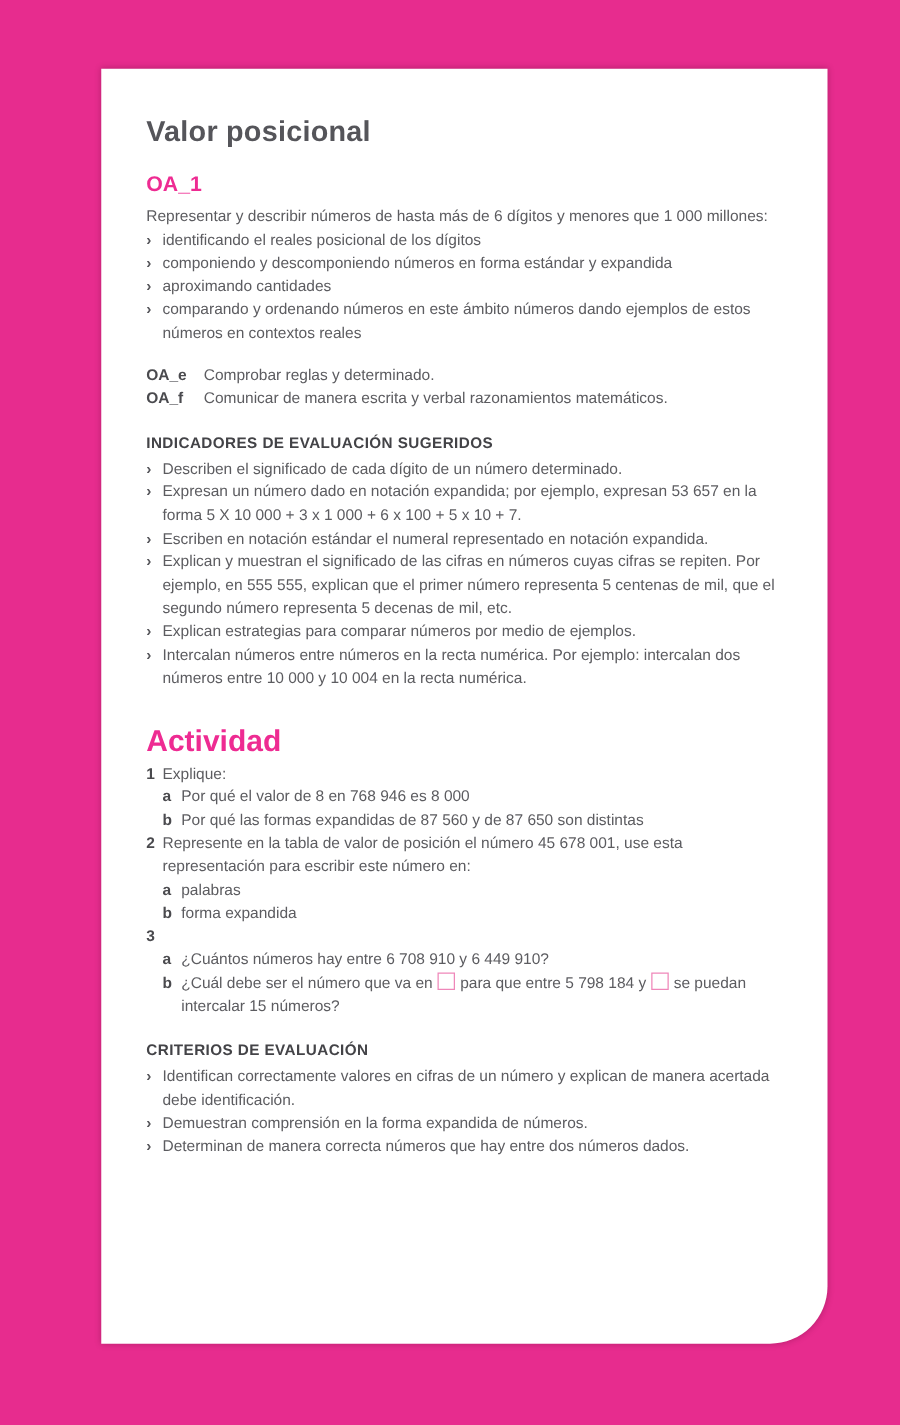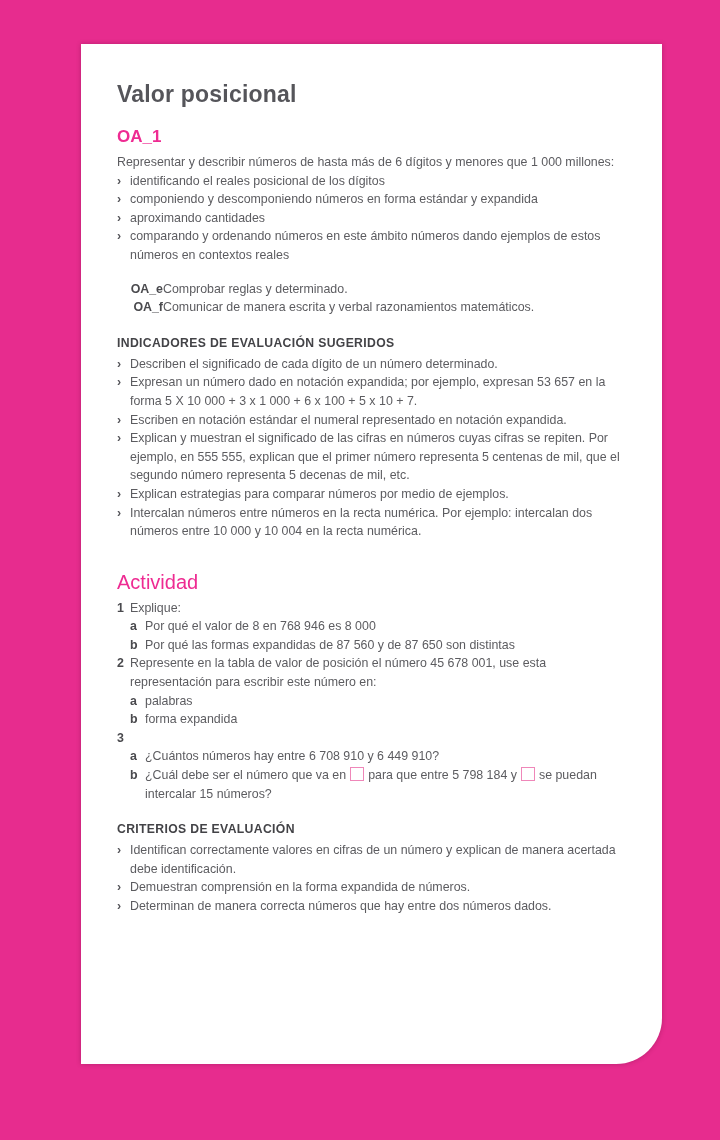--- a/index.html
+++ b/index.html
@@ -7,21 +7,21 @@
     width: 720px;
     height: 1140px;
     background: #e72c8e;
     position: relative;
     overflow: hidden;
     font-family: "Liberation Sans", sans-serif;
   }
   .page {
     position: absolute;
     left: 81px;
-    top: 44px;
+    top: 55px;
     width: 581px;
     height: 1020px;
     background: #ffffff;
     border-bottom-right-radius: 46px;
     box-shadow: 0 0 5px rgba(60, 0, 30, 0.28);
     box-sizing: border-box;
     padding: 36px 34px 0 36px;
   }
   .title {
     font-size: 23px;
@@ -46,40 +46,40 @@
   p.body-text { margin: 0; }
   .bullet { display: flex; }
   .bullet .marker {
     flex: none;
     width: 13px;
     font-weight: bold;
     color: #56565b;
   }
   .bullet .bullet-text { flex: 1; }
   .oa-refs { margin-top: 15px; }
-  .oa-ref { display: flex; text-align: right; }
+  .oa-ref { display: flex; }
   .oa-ref .code {
     flex: none;
     width: 46px;
     font-weight: bold;
     color: #4a4a4e;
   }
   .caps-heading {
     font-size: 12.2px;
     line-height: 16px;
     font-weight: bold;
     color: #434347;
     letter-spacing: 0.35px;
     margin: 18px 0 4px 0;
   }
   .section-indicadores { margin-top: 0; }
   .actividad-heading {
-    font-size: 20px;
+    font-size: 24px;
     line-height: 23px;
-    font-weight: normal;
+    font-weight: bold;
     margin: 30px 0 5px 0;
   }
   .num-item { display: flex; }
   .num-item .num {
     flex: none;
     width: 13px;
     font-weight: bold;
     color: #4a4a4e;
   }
   .num-item .num-text { flex: 1; }

